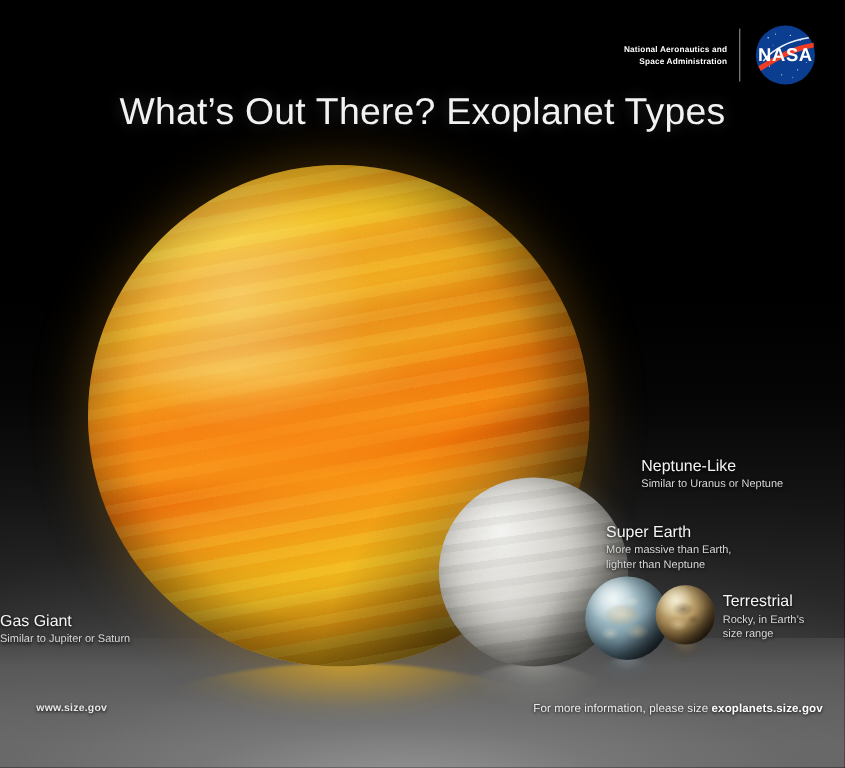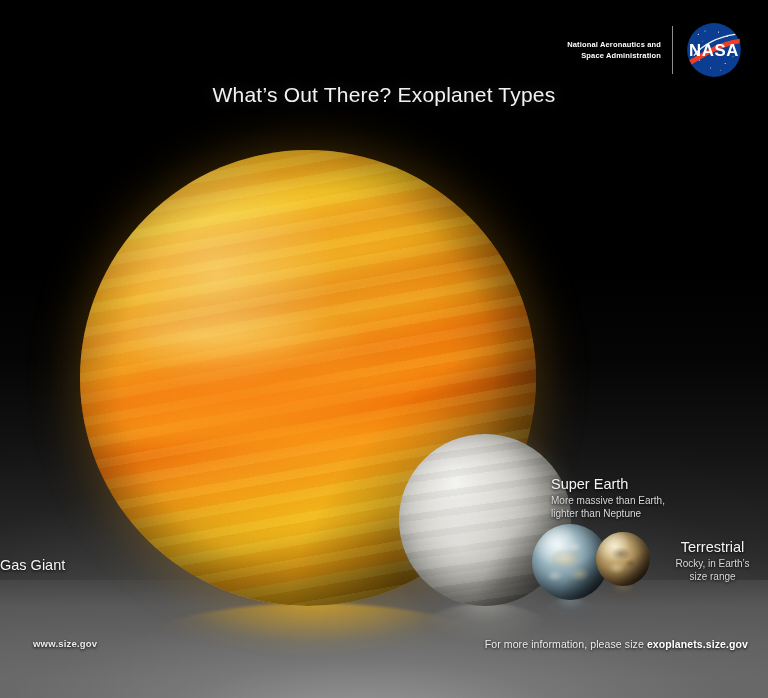--- a/index.html
+++ b/index.html
@@ -31,21 +31,21 @@
   .header{ position:absolute; top:22px; right:26px; display:flex; align-items:center; height:56px; }
   .agency{
     color:#ffffff; font-size:7.5px; line-height:11px; font-weight:bold;
     text-align:right; letter-spacing:.15px; padding-right:11px; white-space:pre-line;
   }
   .divider{ width:1px; height:48px; background:#8d8d8d; margin-right:13px; }
   .meatball{ width:56px; height:56px; position:relative; }
   
   .title{
     position:absolute; top:83px; left:0; width:768px; text-align:center;
-    color:#f2f2f2; font-size:21px; font-weight:300; letter-spacing:.2px;
+    color:#f2f2f2; font-size:34px; font-weight:300; letter-spacing:.2px;
     text-shadow:0 0 14px rgba(255,255,255,.18);
   }
   
   .planet{ position:absolute; border-radius:50%; }
   .reflection{ position:absolute; border-radius:50%; pointer-events:none; }
 
   
   #gas-giant{
     left:80px; top:150px; width:456px; height:456px;
     background:
@@ -171,21 +171,21 @@
     font-size:14.5px; font-weight:400; line-height:18px; color:#f4f4f4;
     text-shadow:0 1px 3px rgba(0,0,0,.95);
   }
   .label .ldesc{
     font-size:10px; font-weight:400; line-height:13px; color:#d8d8d8;
     margin-top:1px; text-shadow:0 1px 3px rgba(0,0,0,.95); white-space:pre-line;
   }
   #label-gas-giant{ left:0px; top:556px; width:222px; }
   #label-neptune-like{ left:583px; top:415px; width:185px; text-align:left; }
   #label-super-earth{ left:551px; top:475px; width:185px; text-align:left; }
-  #label-terrestrial{ left:657px; top:538px; width:111px; text-align:center; }
+  #label-terrestrial{ left:657px; top:538px; width:111px; text-align:left; }
 
   
   .footer-left{
     position:absolute; left:33px; top:638px;
     font-size:9.5px; font-weight:bold; color:#e9e9e9; letter-spacing:.2px;
     text-shadow:0 1px 3px rgba(0,0,0,.9);
   }
   .footer-right{
     position:absolute; right:20px; top:638px;
     font-size:10.5px; color:#ececec; letter-spacing:.1px;
@@ -253,22 +253,27 @@
         <path d="M6 68 C34 52, 62 34, 96 30 L96 38 C64 44, 36 60, 10 76 Z" fill="#fc3d21" opacity="0.95"></path>
         <text x="50" y="60" font-family="'Liberation Sans', sans-serif" font-size="30" font-weight="bold" fill="#ffffff" text-anchor="middle" letter-spacing="1">NASA</text>
       </svg>
     </div>
   </div>
 
   <div class="title">What’s Out There? Exoplanet Types</div>
 
   <div class="label" id="label-gas-giant">
     <div class="lname">Gas Giant</div>
-  </div>
-
+    <div class="ldesc">Similar to Jupiter or Saturn</div>
+  </div>
+
+  <div class="label" id="label-neptune-like">
+    <div class="lname">Neptune-Like</div>
+    <div class="ldesc">Similar to Uranus or Neptune</div>
+  </div>
 
   <div class="label" id="label-super-earth">
     <div class="lname">Super Earth</div>
     <div class="ldesc">More massive than Earth,
 lighter than Neptune</div>
   </div>
 
   <div class="label" id="label-terrestrial">
     <div class="lname">Terrestrial</div>
     <div class="ldesc">Rocky, in Earth’s

